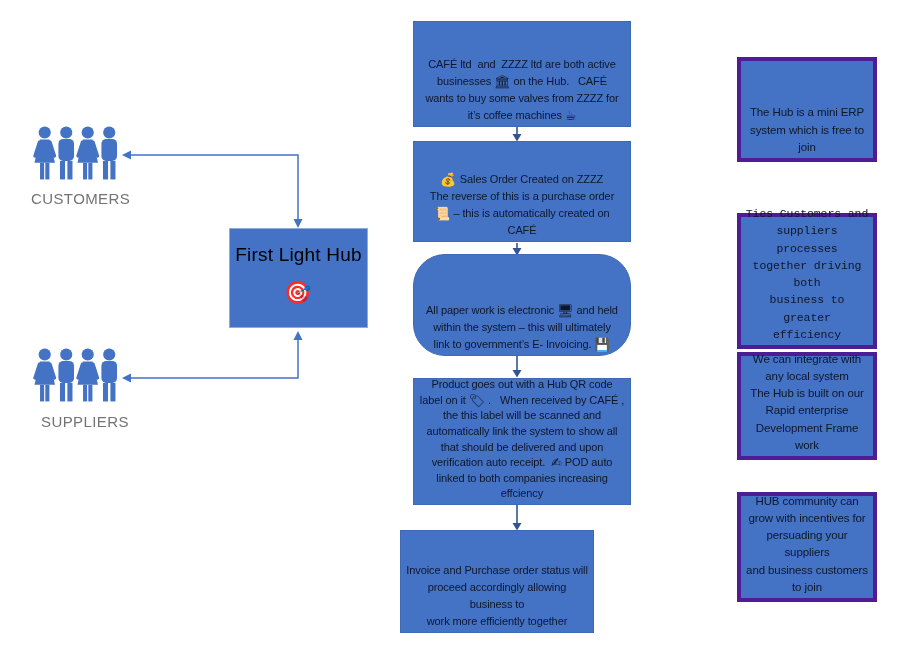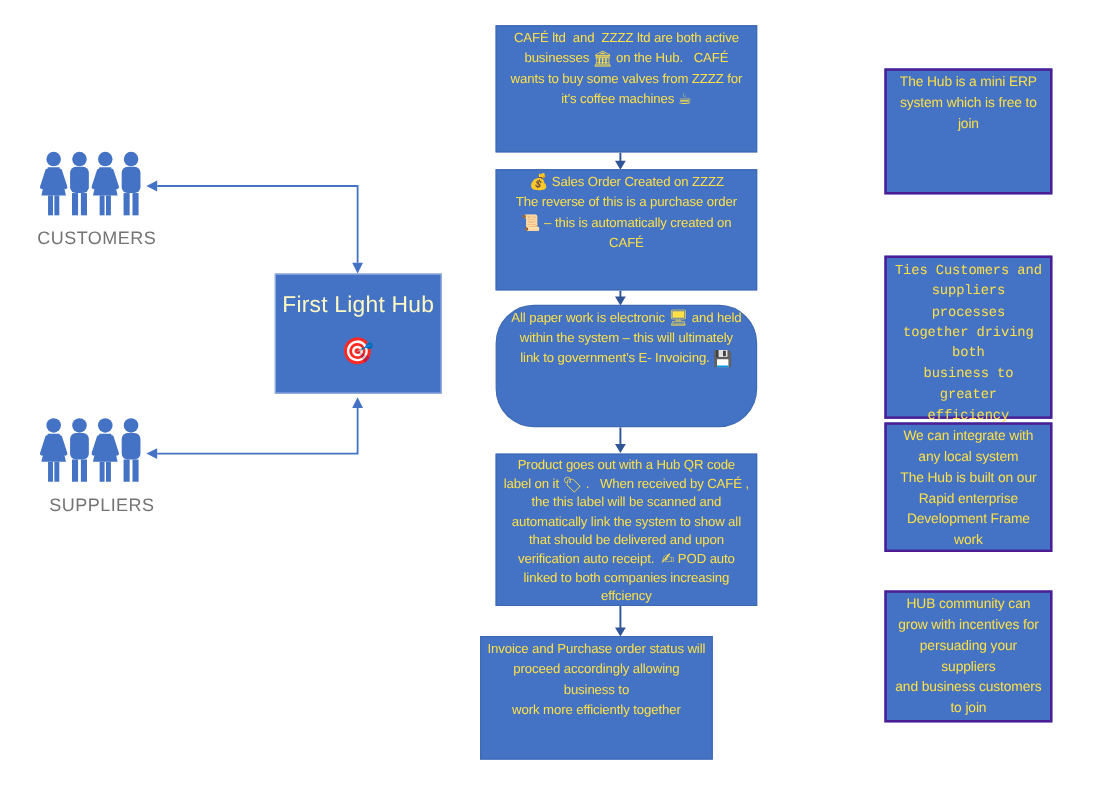--- a/index.html
+++ b/index.html
@@ -1,37 +1,37 @@
 <!DOCTYPE html>
 <html><head>
 <meta charset="utf-8">
 <style>
   html,body{margin:0;padding:0;}
   body{
     width:916px;height:669px;position:relative;background:#ffffff;
     font-family:"Liberation Sans", sans-serif;overflow:hidden;
   }
   .box{
-    position:absolute;background:#4472C4;color:#fde047;
-    display:flex;align-items:flex-start;justify-content:center;
+    position:absolute;background:#4472C4;color:#0f172a;
+    display:flex;align-items:flex-end;justify-content:center;
     text-align:center;box-sizing:border-box;
   }
   .flow-box{border:1px solid #3E6AB3;}
-  .info-box{border:2px solid #4c1d95;}
+  .info-box{border:4px solid #4c1d95;}
   .box-text{
     white-space:pre-wrap;font-size:11px;line-height:1.55;
     letter-spacing:-0.1px;padding:2px 4px;width:100%;
   }
   .info-box .box-text{font-size:11.5px;line-height:1.5;}
   .emoji{font-size:13px;line-height:1;vertical-align:-1px;
     font-family:"DejaVu Sans", sans-serif;}
   .hub-box{
     position:absolute;left:229px;top:228px;width:139px;height:100px;
     background:#4472C4;border:1px solid #8FAADC;box-sizing:border-box;
-    display:flex;flex-direction:column;align-items:center;color:#fef9c3;
+    display:flex;flex-direction:column;align-items:center;color:#000000;
   }
   .hub-title{font-size:19px;font-weight:400;margin-top:15px;letter-spacing:0.2px;}
   .hub-icon{font-size:22px;margin-top:14px;font-family:"DejaVu Sans", sans-serif;}
   .people-group{position:absolute;}
   .people-label{
     position:absolute;color:#737373;font-size:15px;letter-spacing:0.4px;
   }
   .overlay{position:absolute;left:0;top:0;pointer-events:none;}
   .flow-connector{position:absolute;left:511px;}
 </style>

